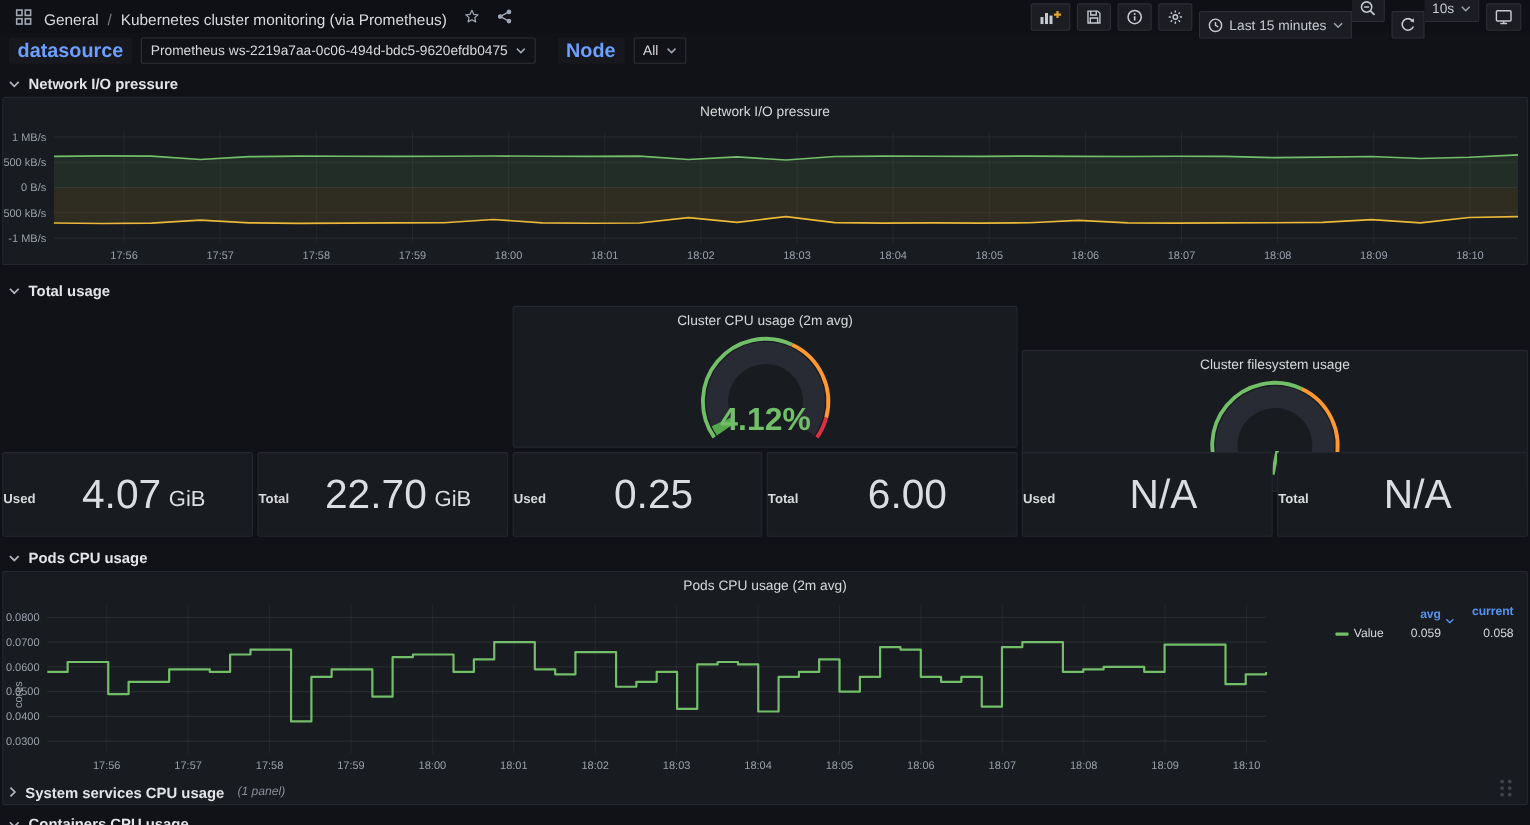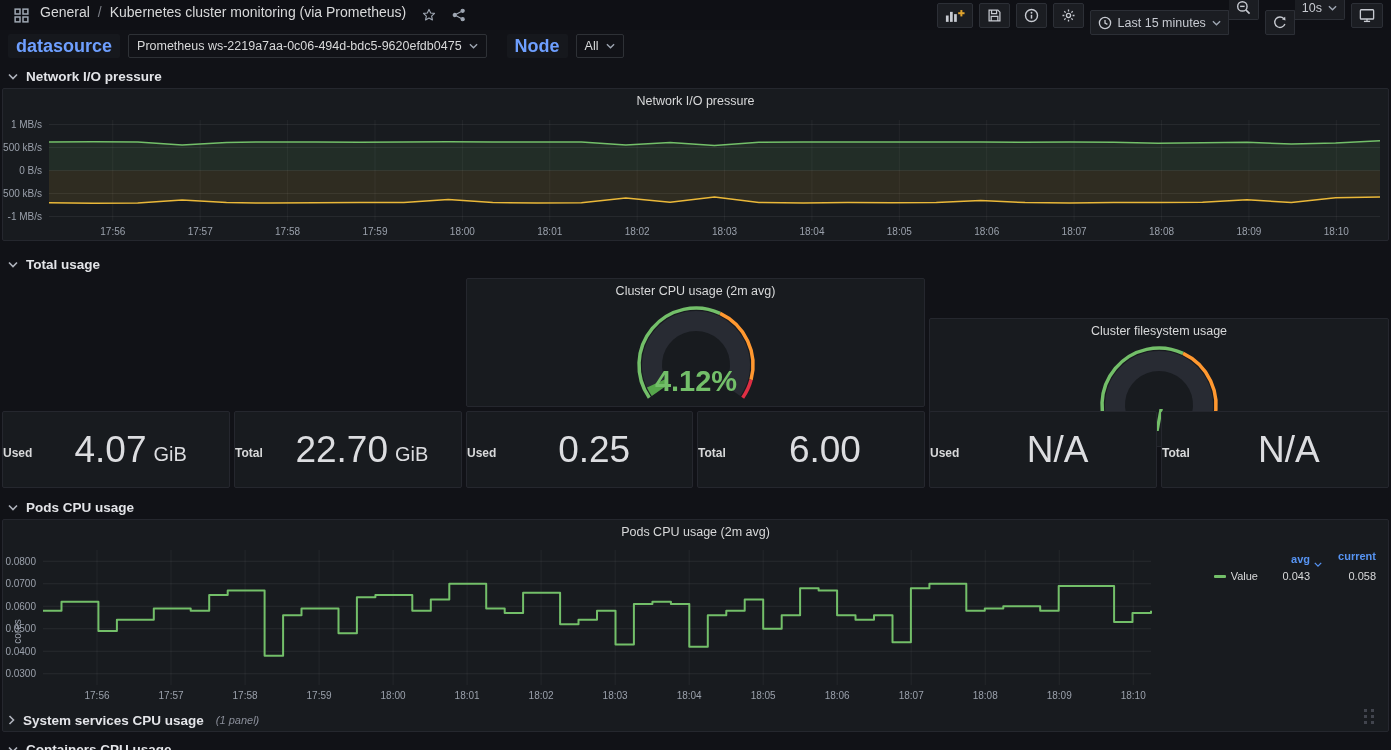--- a/index.html
+++ b/index.html
@@ -6,21 +6,21 @@
   html,body { background:#111217; }
   #app {
     position:relative; width:1391px; height:750px; overflow:hidden;
     background:#111217; font-family:"Liberation Sans","DejaVu Sans",sans-serif;
     color:#d8d9da; -webkit-font-smoothing:antialiased;
   }
   
   .navbar { position:absolute; left:0; top:0; width:100%; height:30px;
     display:flex; align-items:center; justify-content:space-between;
     padding:0 8px 0 10px; background:#0f1015; }
-  .nav-left { display:flex; align-items:flex-start; gap:8px; }
+  .nav-left { display:flex; align-items:flex-end; gap:8px; }
   .crumb { font-size:14px; color:#d8d9da; cursor:pointer; }
   .crumb-sep { color:#7b7f87; font-size:14px; }
   .nav-iconbtn { display:flex; align-items:center; justify-content:center;
     width:22px; height:22px; color:#9fa7b3; cursor:pointer; }
   .nav-right { display:flex; align-items:center; gap:6px; }
   .btn { display:flex; align-items:center; gap:6px; height:25px; padding:0 7px;
     background:#1b1d22; border:1px solid #2c2f36; border-radius:2px;
     color:#c7cad1; font-size:12.5px; cursor:pointer; white-space:nowrap; }
   .btn-group { display:flex; }
   .btn-group .btn:first-child { border-radius:2px 0 0 2px;margin-top:15px; }
@@ -399,21 +399,21 @@
     <div class="legend">
       <span></span>
       <span class="lg-h">avg</span>
       <span class="lg-h"><span>current</span> <svg width="8" height="5" viewBox="0 0 10 6">
             <polyline points="1,1 5,5 9,1" fill="none" stroke="#5794f2" stroke-width="1.6"></polyline>
           </svg></span>
       <span class="lg-name">
           <i class="lg-swatch"></i>
           <span>Value</span>
         </span>
-      <span class="lg-val">0.043</span>
+      <span class="lg-val">0.059</span>
       <span class="lg-val">0.058</span>
     </div>
   </div>
 
   <div class="row-head" style="top:708px;">
     <span class="caret">
         <svg width="7" height="10" viewBox="0 0 7 10">
           <polyline points="1.5,1 5.5,5 1.5,9" fill="none" stroke="#b0b4bd" stroke-width="1.6"></polyline>
         </svg>
       </span>

